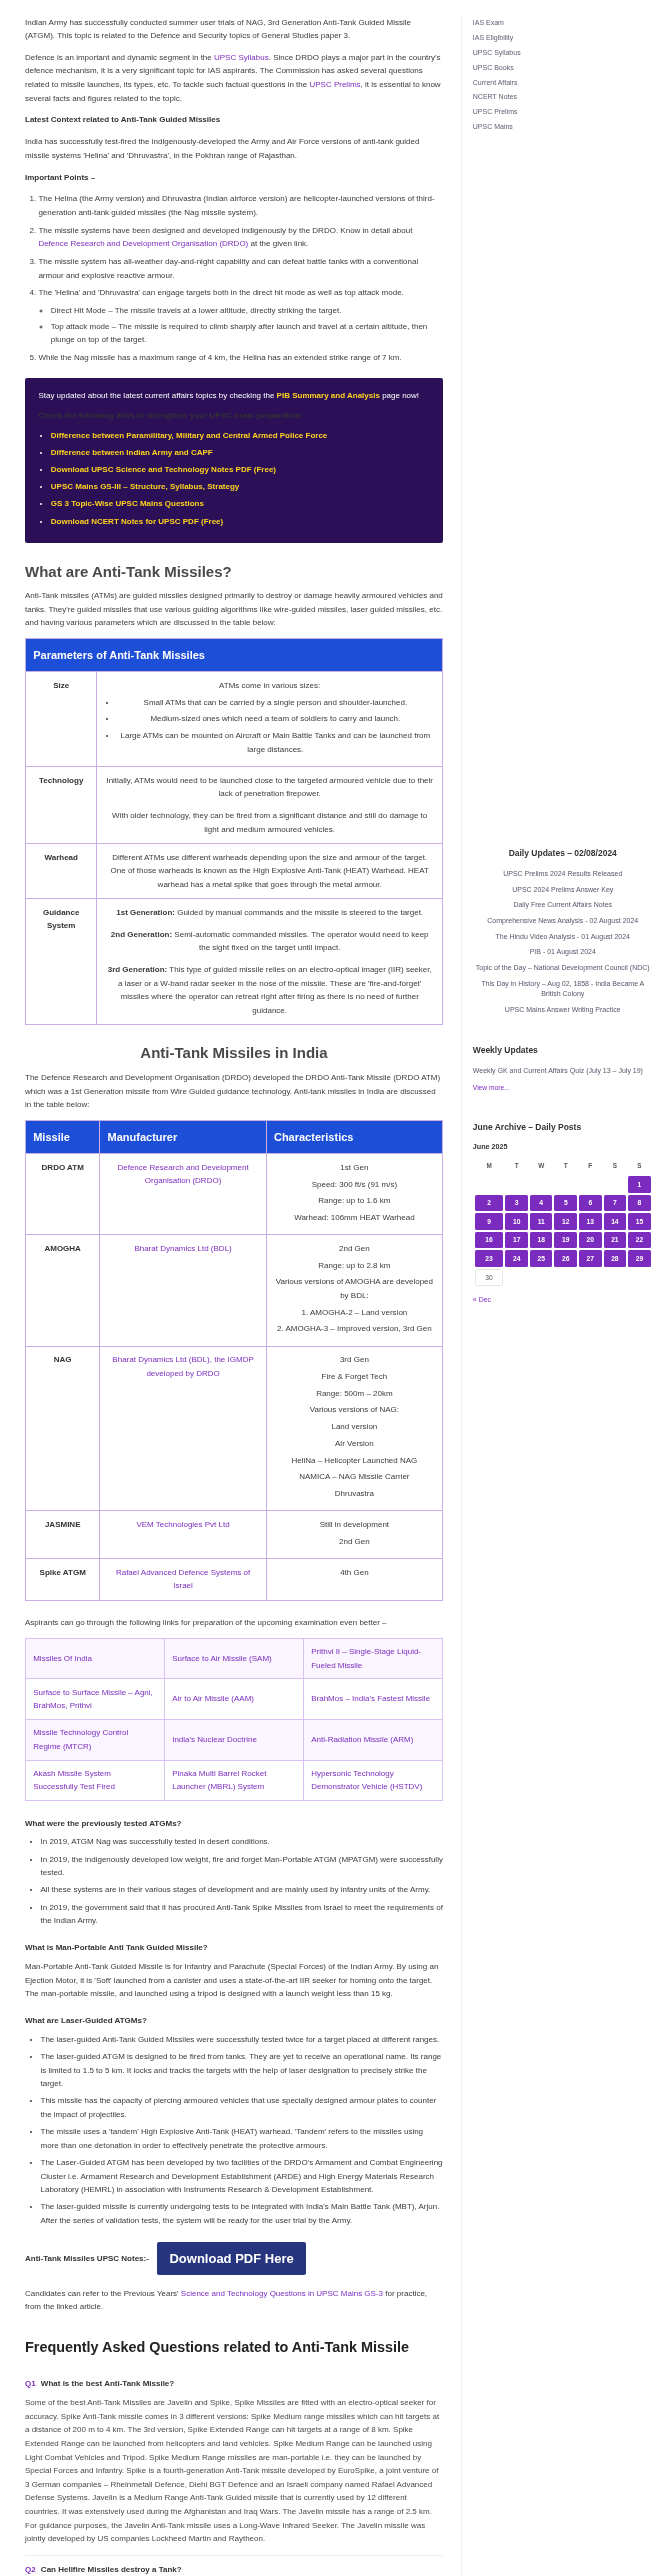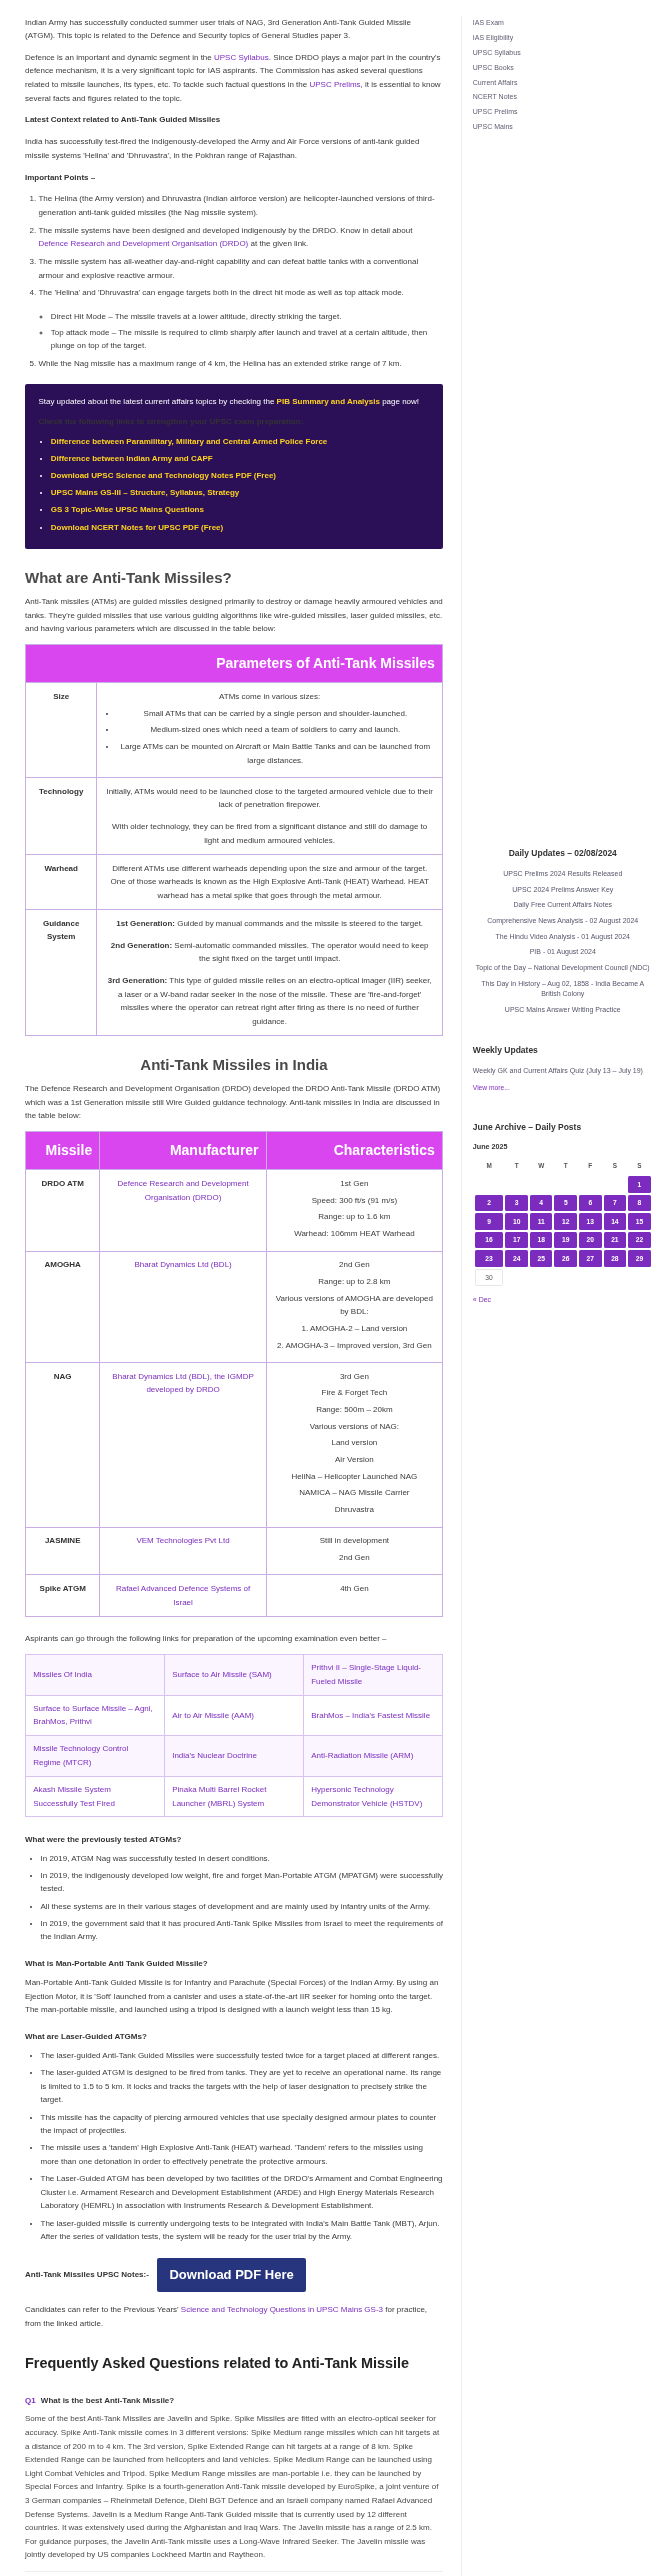--- a/index.html
+++ b/index.html
@@ -8,32 +8,32 @@
   .wrap{display:flex;padding:15.5px 9.3px 31px 25px;gap:17.5px;box-sizing:border-box;}
   main{flex:0 0 418px;width:418px;}
   aside{flex:1;min-width:0;border-left:0.5px solid #efefef;padding-left:11.3px;}
   p{margin:0 0 8.2px;}
   .bold{font-weight:700;color:#333;}
   h2.section{font-size:15px;line-height:1.3;color:#4a4a4a;font-weight:700;margin:18.5px 0 8.2px;}
   h2.centered{text-align:center;}
   h3.subhead{font-size:8px;font-weight:700;color:#333;margin:13.4px 0 5.2px;}
   ol.points{margin:0 0 11.3px;padding-left:13.4px;}
   ol.points>li{margin-bottom:4.1px;}
-  ul.subpoints{list-style:circle;margin:10px 0 0;padding-left:12.4px;}
+  ul.subpoints{list-style:circle;margin:4px 0 0;padding-left:12.4px;}
   ul.subpoints li{margin-bottom:2.1px;}
   
   .promo{background:#2b1057;color:#fff;padding:11.3px 13.4px;border-radius:2.1px;margin:13.4px 0 15.5px;}
   .promo p{margin:0 0 6.2px;}
   .promo .yellow{color:#ffd21f;font-weight:700;}
   .promo ul{margin:2.1px 0 1px;padding-left:12.4px;}
   .promo li{margin-bottom:3.6px;}
   .promo li a{color:#ffd21f;font-weight:700;}
   
   table.datatable{width:100%;border-collapse:collapse;margin:6.2px 0 15.5px;}
-  table.datatable th{background:#d946ef;color:#fff;font-size:14px;padding:6.7px 7.2px;border:0.5px solid #c9aee6;text-align:right;}
+  table.datatable th{background:#1d4ed8;color:#fff;font-size:11px;padding:6.7px 7.2px;border:0.5px solid #c9aee6;text-align:left;}
   table.datatable td{border:0.5px solid #c9aee6;padding:6.7px 8.2px;vertical-align:top;text-align:center;}
   td.rowlabel{width:54px;font-weight:700;color:#333;}
   .cell-list{margin:3.1px 0 0;padding-left:11.3px;}
   .cell-list li{margin-bottom:3.1px;}
   .char-line{margin-bottom:3.1px;}
   table.missiles td:first-child{width:57px;font-weight:700;color:#333;}
   table.missiles td:nth-child(2){width:149px;}
   
   table.linkgrid{width:100%;border-collapse:collapse;margin:6.2px 0 15.5px;}
   table.linkgrid td{border:0.5px solid #d8c2f2;padding:6.2px 7.2px;vertical-align:middle;width:33.3%;}
@@ -145,21 +145,21 @@
           <td>
             <p><b>1st Generation:</b><span> Guided by manual commands and the missile is steered to the target.</span></p>
             <p><b>2nd Generation:</b><span> Semi-automatic commanded missiles. The operator would need to keep the sight fixed on the target until impact.</span></p>
             <p style="margin-bottom:0"><b>3rd Generation:</b><span> This type of guided missile relies on an electro-optical imager (IIR) seeker, a laser or a W-band radar seeker in the nose of the missile. These are 'fire-and-forget' missiles where the operator can retreat right after firing as there is no need of further guidance.</span></p>
           </td>
         </tr>
       </tbody>
     </table>
 
     <h2 class="section centered">Anti-Tank Missiles in India</h2>
-    <p>The Defence Research and Development Organisation (DRDO) developed the DRDO Anti-Tank Missile (DRDO ATM) which was a 1st Generation missile still Wire Guided guidance technology. Anti-tank missiles in India are discussed in the table below:</p>
+    <p>The Defence Research and Development Organisation (DRDO) developed the DRDO Anti-Tank Missile (DRDO ATM) which was a 1st Generation missile from Wire Guided guidance technology. Anti-tank missiles in India are discussed in the table below:</p>
 
     <table class="datatable missiles">
       <thead>
         <tr>
           <th>Missile</th>
           <th>Manufacturer</th>
           <th>Characteristics</th>
         </tr>
       </thead>
       <tbody>

